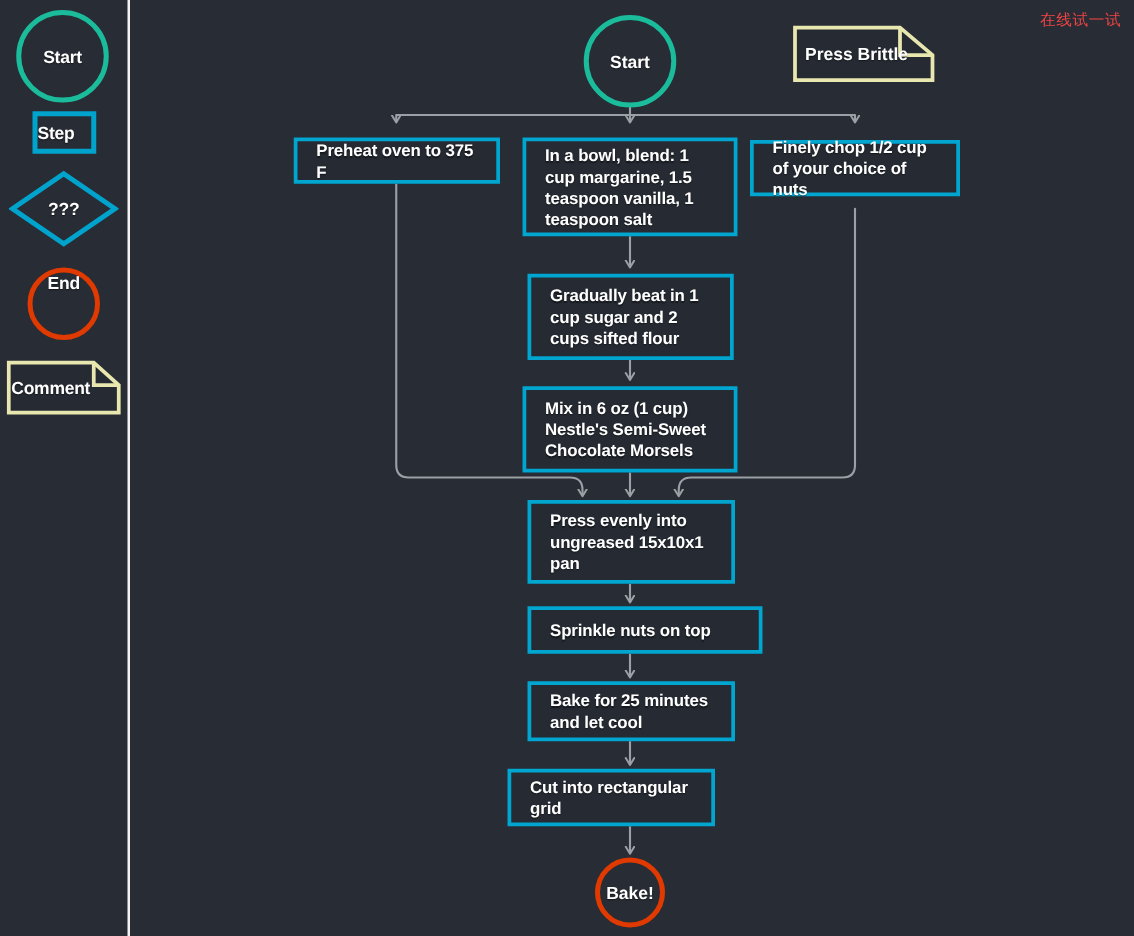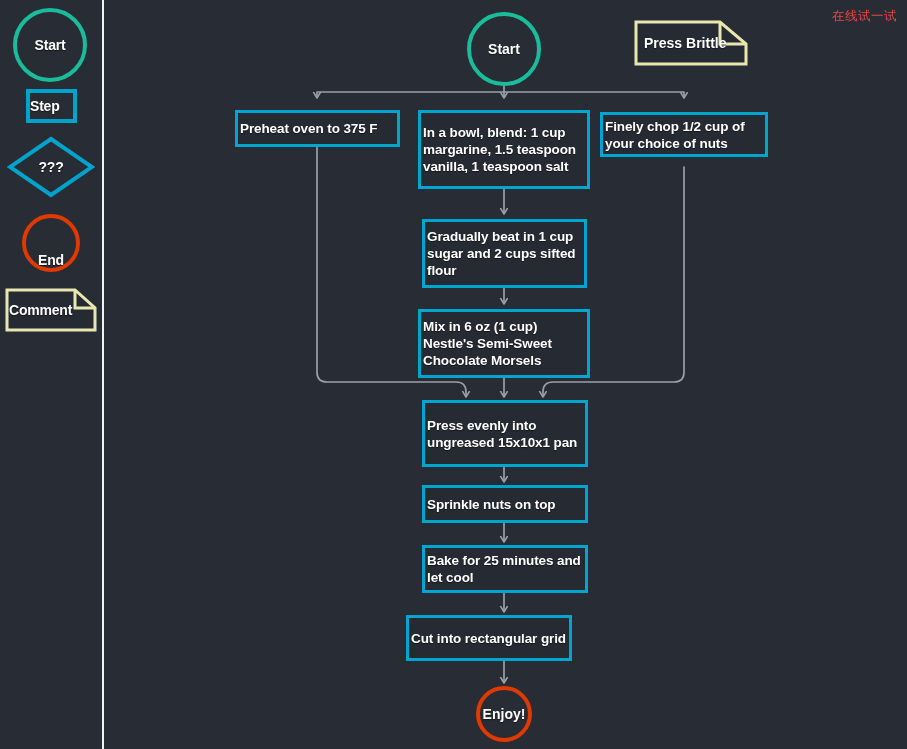--- a/index.html
+++ b/index.html
@@ -49,21 +49,21 @@
   }
   .pal-diamond {
     left: 7px; top: 136px;
     width: 88px; height: 62px;
   }
   .pal-end {
     left: 22px; top: 214px;
     width: 58px; height: 58px;
     border: 4px solid #e03a00;
     border-radius: 50%;
-    display: flex; align-items: flex-end; justify-content: center;
+    display: flex; align-items: flex-start; justify-content: center;
   }
   .pal-comment {
     left: 5px; top: 288px;
     width: 92px; height: 40px;
   }
 
   .pal-label {
     font-size: 14px;
     font-weight: bold;
     color: #ffffff;
@@ -93,21 +93,21 @@
     border: 3px solid #00a6cf;
     background: #262b33;
     display: flex;
     align-items: center;
   }
   .proc .txt {
     font-size: 13.5px;
     font-weight: bold;
     line-height: 17px;
     color: #ffffff;
-    padding: 0 2px;
+    padding: 0 15px;
     text-shadow: 0 1px 1px rgba(0,0,0,0.5);
     letter-spacing: -0.1px;
   }
 
   .term {
     border-radius: 50%;
     display: flex;
     align-items: center;
     justify-content: center;
   }
@@ -233,33 +233,33 @@
     </div>
 
     <div class="node proc" style="left:312px; top:309px; width:172px; height:69px;justify-content:center;">
       <span class="txt">Mix in 6 oz (1 cup) Nestle's Semi-Sweet Chocolate Morsels</span>
     </div>
 
     <div class="node proc" style="left:316px; top:400px; width:166px; height:67px;">
       <span class="txt">Press evenly into ungreased 15x10x1 pan</span>
     </div>
 
-    <div class="node proc" style="left:316px; top:485px; width:166px; height:38px;">
+    <div class="node proc" style="left:316px; top:485px; width:188px; height:38px;">
       <span class="txt">Sprinkle nuts on top</span>
     </div>
 
     <div class="node proc" style="left:316px; top:545px; width:166px; height:48px;">
       <span class="txt">Bake for 25 minutes and let cool</span>
     </div>
 
     <div class="node proc" style="left:300px; top:615px; width:166px; height:46px;">
       <span class="txt">Cut into rectangular grid</span>
     </div>
 
     <div class="node term term-end" style="left:370px; top:686px; width:56px; height:56px;">
-      <span class="txt">Enjoy!</span>
+      <span class="txt">Bake!</span>
     </div>
 
   </div>
 
   <div id="tryit">在线试一试</div>
 
 </div>
 
 </body></html>

